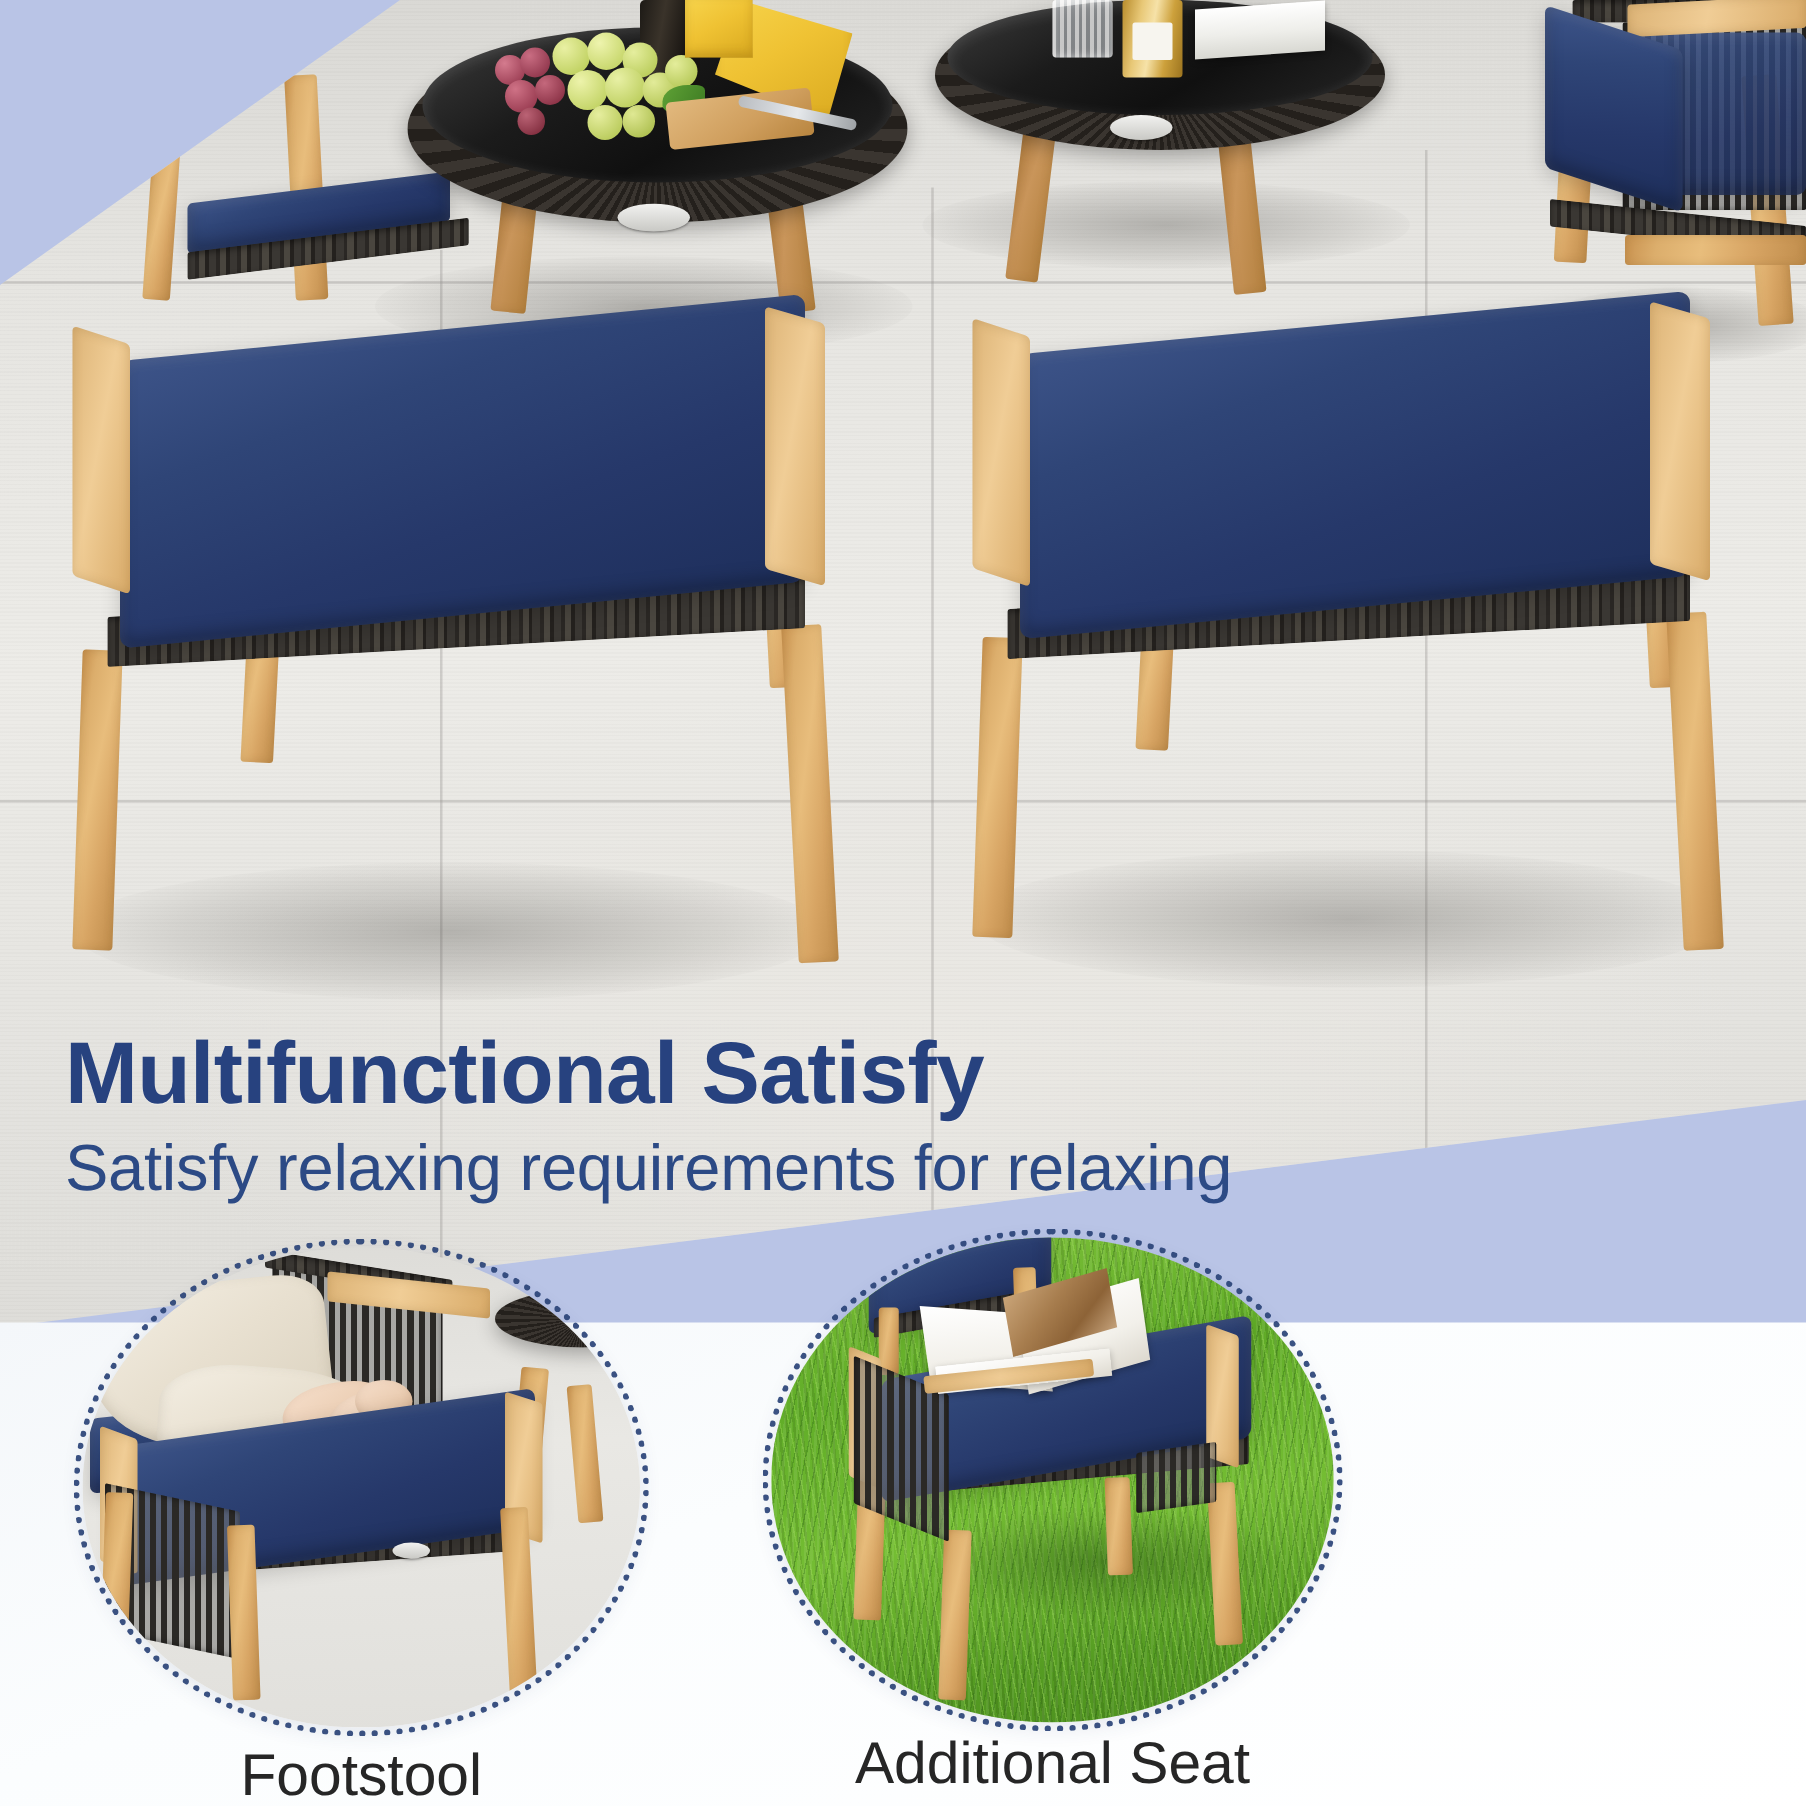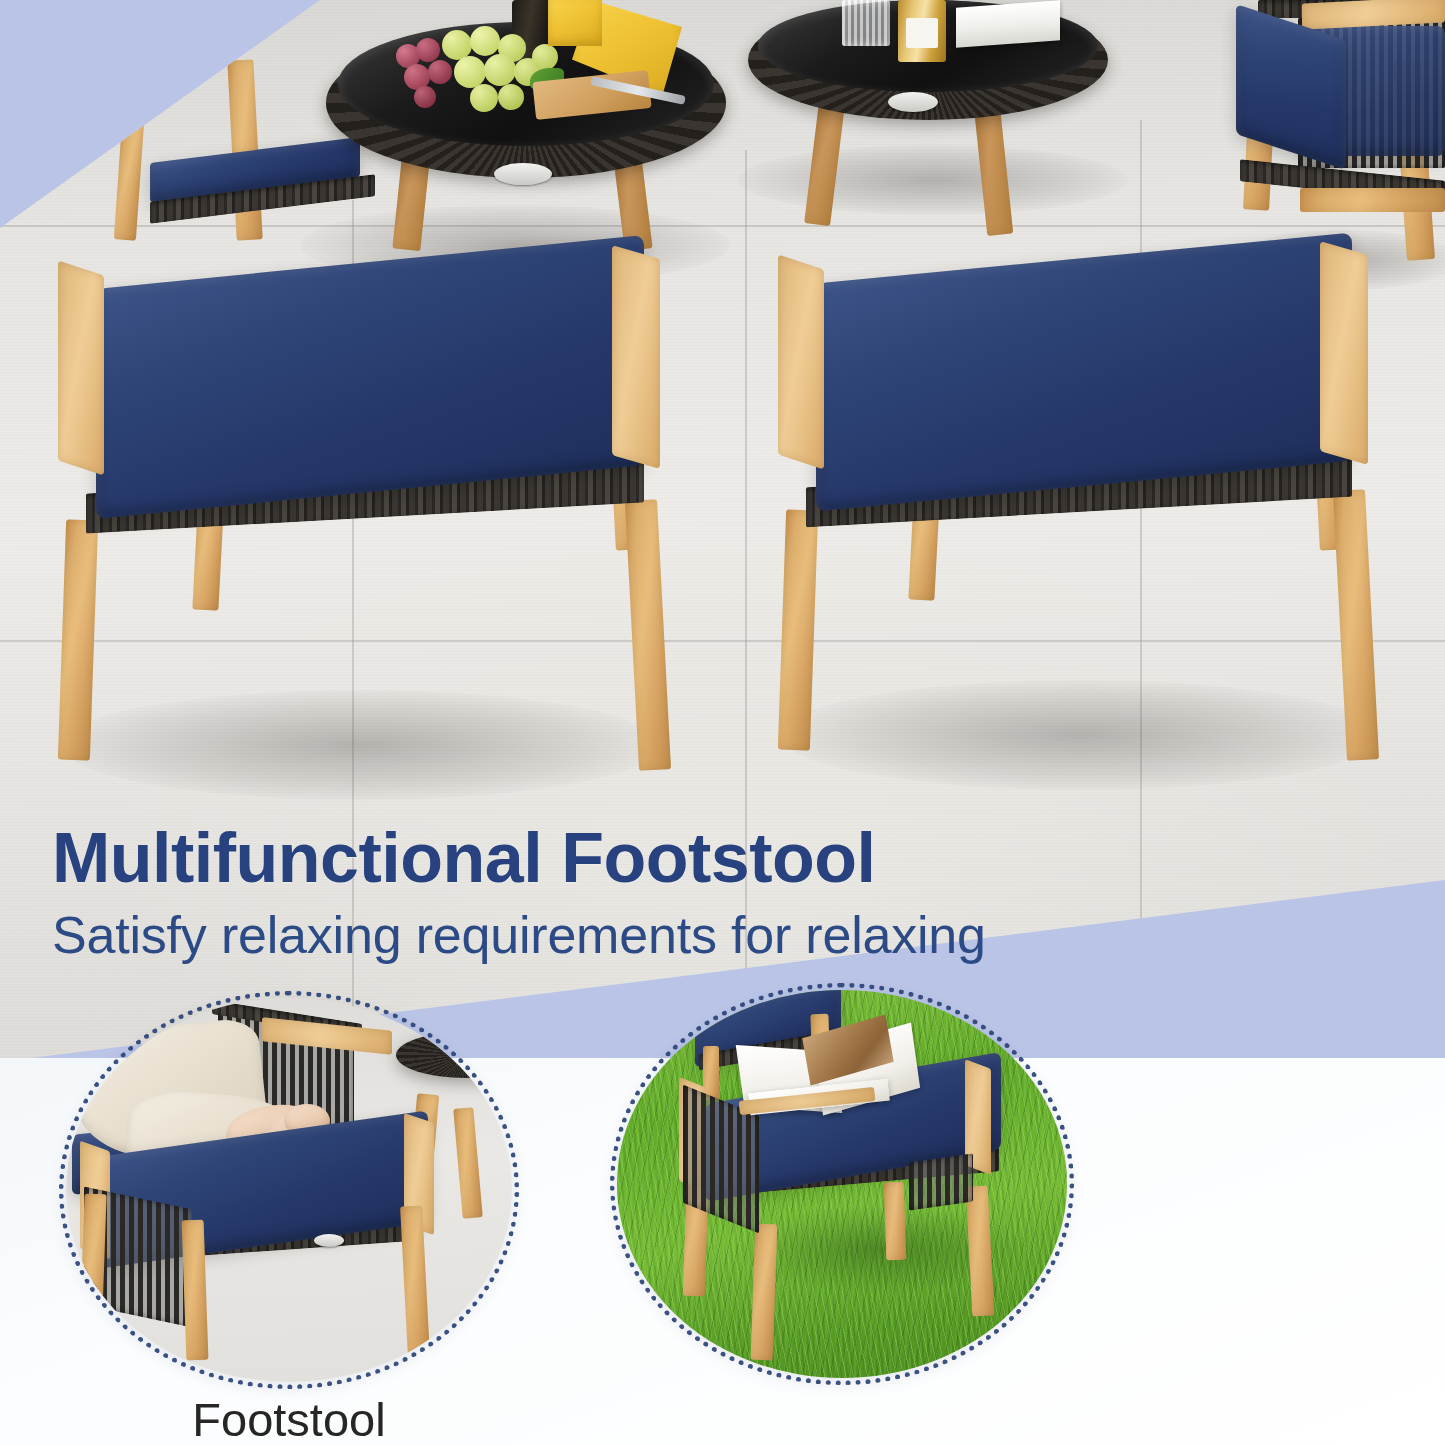--- a/index.html
+++ b/index.html
@@ -307,21 +307,21 @@
     <div class="wood" style="left:782px; top:510px; width:32px; height:240px; transform:rotate(2deg);"></div>
     <div class="wood" style="left:1340px; top:490px; width:32px; height:270px; transform:rotate(-3deg);"></div>
     <div class="wicker" style="left:806px; top:472px; width:546px; height:40px; transform:skewY(-3.2deg);"></div>
     <div class="cushion" style="left:816px; top:258px; width:536px; height:228px; transform:skewY(-5.4deg); border-radius:10px;"></div>
     <div class="wood light" style="left:778px; top:262px; width:46px; height:200px; transform:skewY(18deg); border-radius:4px;"></div>
     <div class="wood light" style="left:1320px; top:248px; width:48px; height:210px; transform:skewY(16deg); border-radius:4px;"></div>
   </div>
 
   <div class="lower-panel"></div>
 
-  <div class="headline">Multifunctional Footstool</div>
+  <div class="headline">Multifunctional Satisfy</div>
   <div class="subheadline">Satisfy relaxing requirements for relaxing</div>
 
   <div class="circle-wrap" style="left:66px; top:998px; width:446px; height:384px;">
     <div class="circle-photo">
       <div class="scene-patio"></div>
 
       <div class="slats" style="left:152px; top:24px; width:136px; height:130px; transform:skewY(9deg);"></div>
       <div class="wicker" style="left:146px; top:14px; width:150px; height:14px; transform:skewY(9deg);"></div>
       <div class="wood light" style="left:196px; top:26px; width:130px; height:24px; transform:skewY(6deg);"></div>
       <div class="wood" style="left:346px; top:96px; width:22px; height:120px; transform:rotate(5deg);"></div>
@@ -374,14 +374,15 @@
       <div class="slats" style="left:292px; top:168px; width:64px; height:48px; transform:skewY(-8deg);"></div>
 
       <div class="book-page" style="left:124px; top:58px; width:96px; height:62px; transform:rotate(-8deg) skewY(12deg);"></div>
       <div class="book-page" style="left:200px; top:46px; width:100px; height:66px; transform:rotate(-8deg) skewY(-8deg);"></div>
       <div class="book-photo" style="left:188px; top:36px; width:86px; height:48px; transform:rotate(-10deg) skewY(-6deg);"></div>
       <div class="book-page" style="left:132px; top:96px; width:140px; height:22px; transform:rotate(-6deg);"></div>
       <div class="wood light" style="left:122px; top:104px; width:136px; height:14px; transform:rotate(-6deg);"></div>
     </div>
     <div class="dotted-ring"></div>
   </div>
+  <div class="caption" style="left:617px; top:1382px; width:450px;">Additional Seat</div>
 
 </div>
 
 </body></html>

